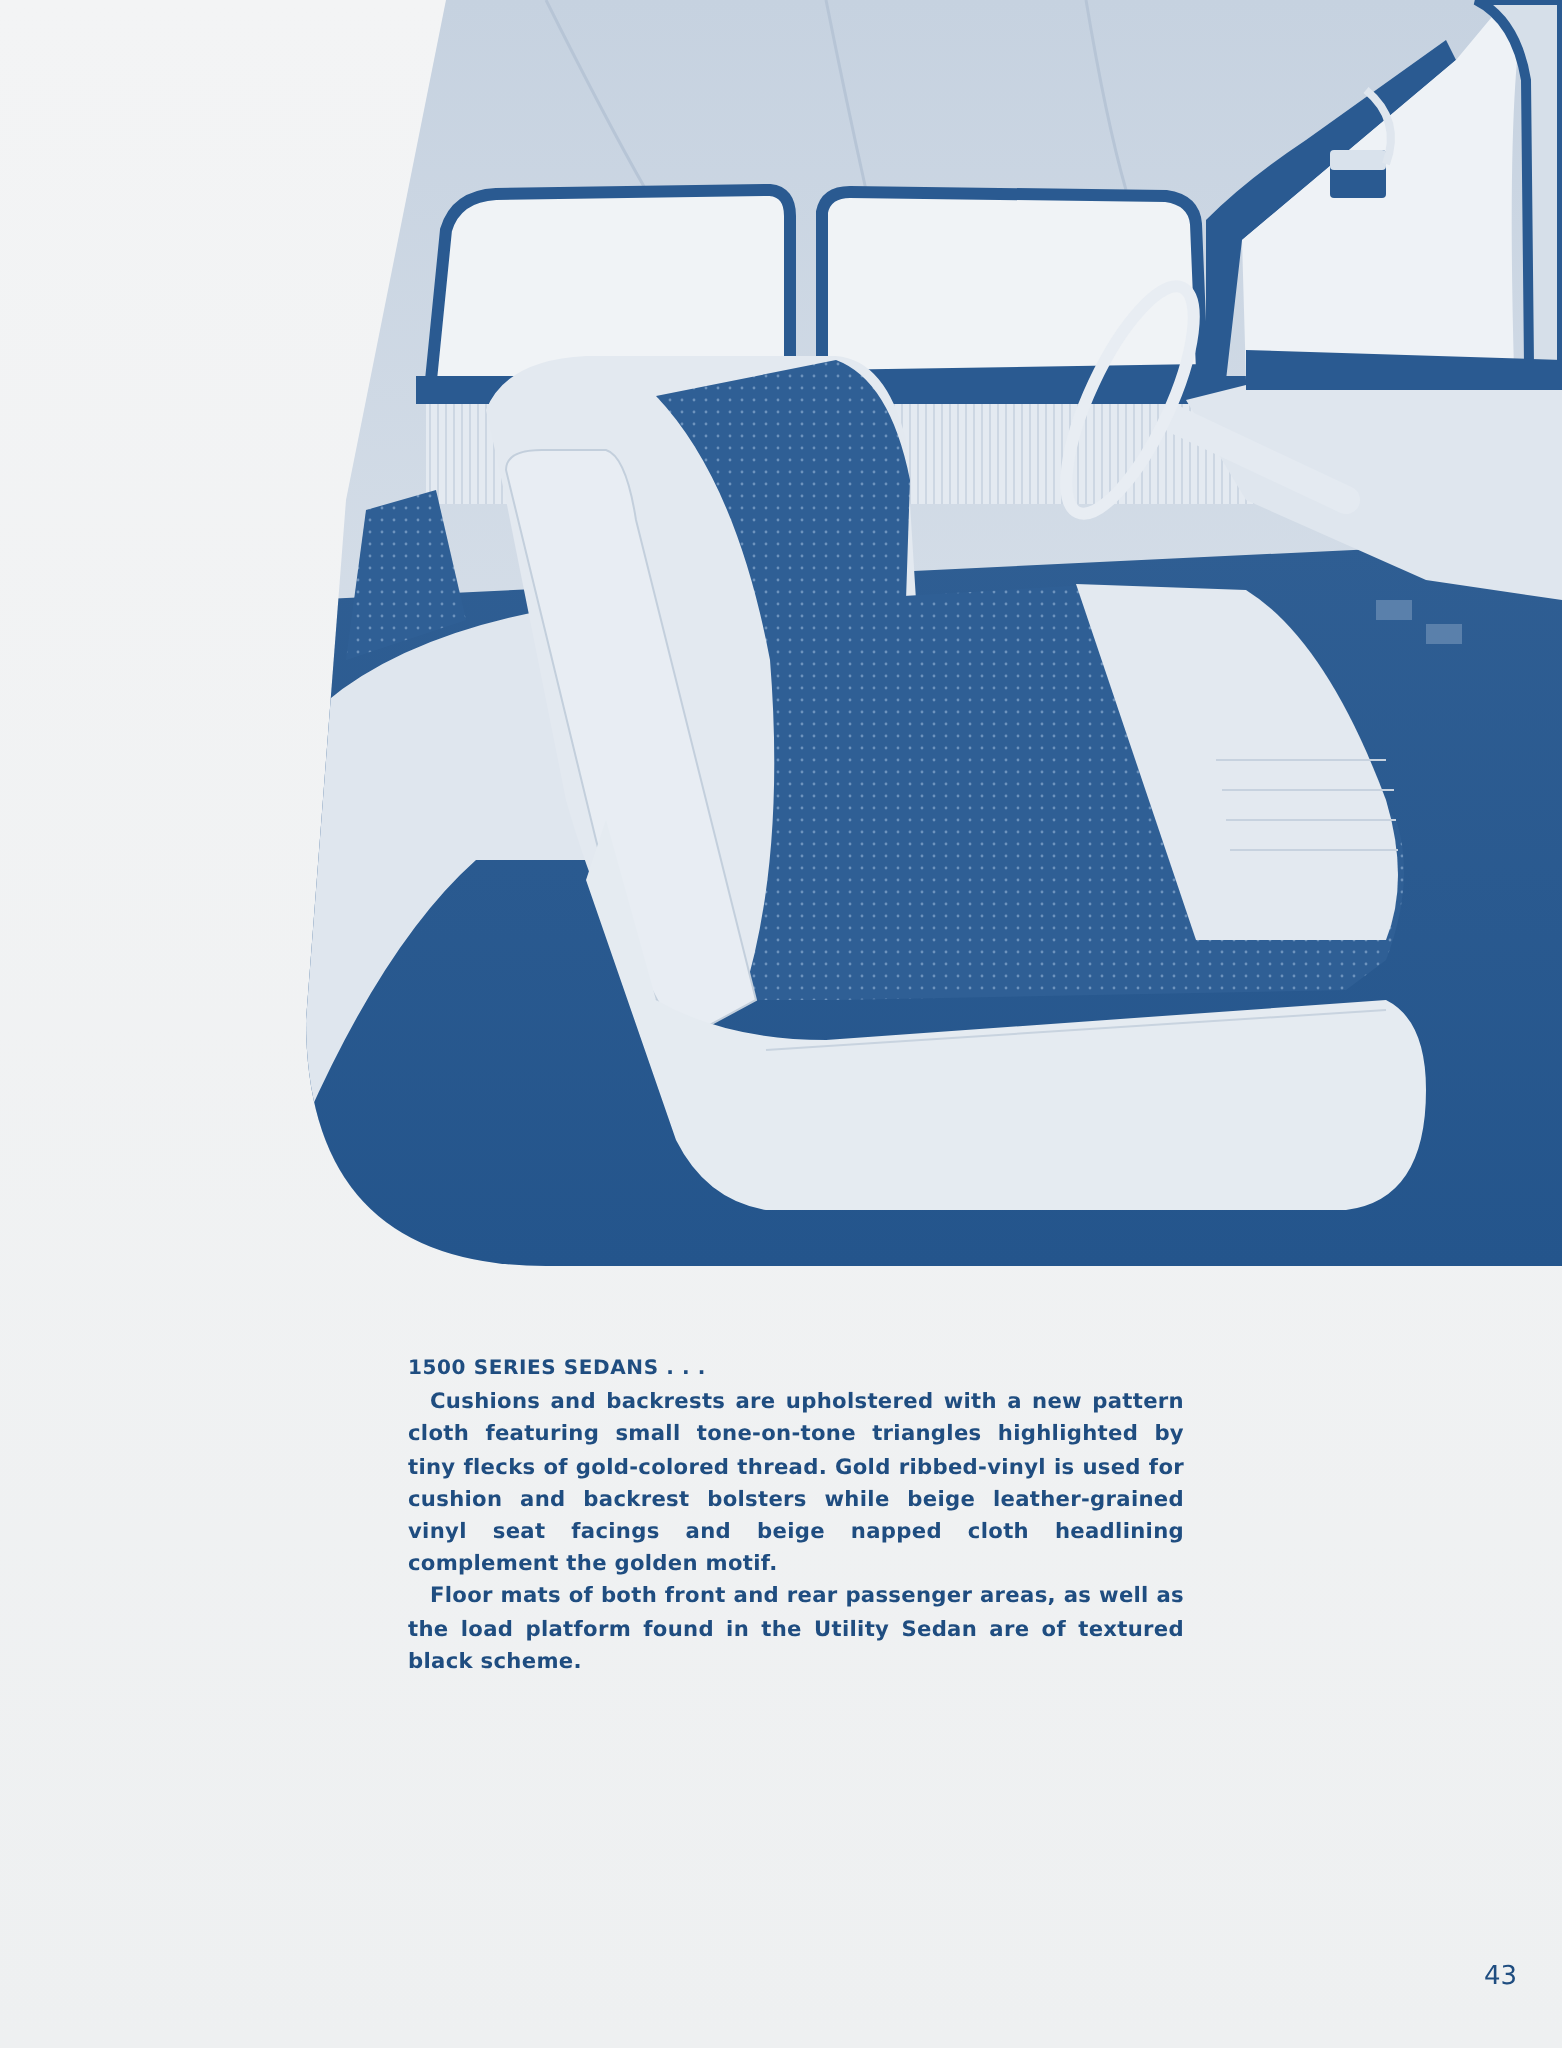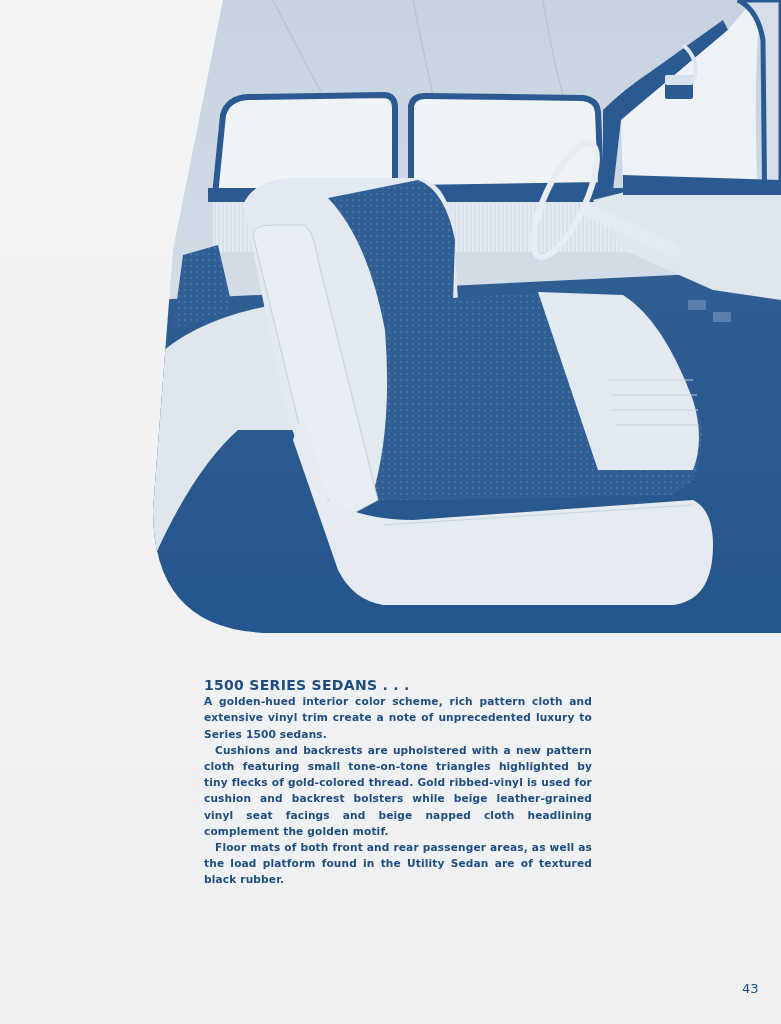--- a/index.html
+++ b/index.html
@@ -12,21 +12,21 @@
     .page { position: absolute; inset: 0; background: linear-gradient(180deg, #f3f4f5 0%, #eef0f1 100%); }
     .photo {
       position: absolute; left: 153px; top: 0; width: 628px; height: 633px;
     }
     .photo svg { display: block; width: 100%; height: 100%; }
     .copy {
       position: absolute; left: 204px; top: 677px; width: 388px;
       color: #1f4d80; font-weight: bold; font-size: 10.6px; line-height: 16.2px;
       letter-spacing: 0.15px;
     }
-    .copy .heading { font-size: 14px; letter-spacing: 0.3px; margin: 0; }
+    .copy .heading { font-size: 10px; letter-spacing: 0.3px; margin: 0; }
     .copy p { margin: 0; text-align: justify; text-align-last: left; }
     .copy p.indent { text-indent: 11px; }
     .page-number {
       position: absolute; left: 742px; top: 981px;
       color: #1f4d80; font-weight: normal; font-size: 13px;
     }
   </style>
 </head>
 <body>
 
@@ -97,19 +97,18 @@
         <path d="M455 380 L540 380 M458 395 L544 395 M460 410 L545 410 M462 425 L546 425" stroke="#c7d2df" stroke-width="1"></path>
 
         <path d="M150 410 L175 500 Q210 520 260 520 L540 500 Q560 510 560 545 Q560 600 520 605 L230 605 Q200 600 185 570 L140 440 Z" fill="#e5ebf1"></path>
         <path d="M230 525 L540 505" stroke="#c8d3df" stroke-width="1"></path>
       </g>
     </svg>
   </div>
 
   <div class="copy">
     <p class="heading">1500 SERIES SEDANS . . .</p>
-    <p>A golden-hued interior color scheme, rich pattern cloth and extensive vinyl trim create a note of unprecedented luxury to Series 1500 sedans.</p>
     <p class="indent">Cushions and backrests are upholstered with a new pattern cloth featuring small tone-on-tone triangles highlighted by tiny flecks of gold-colored thread. Gold ribbed-vinyl is used for cushion and backrest bolsters while beige leather-grained vinyl seat facings and beige napped cloth headlining complement the golden motif.</p>
-    <p class="indent">Floor mats of both front and rear passenger areas, as well as the load platform found in the Utility Sedan are of textured black rubber.</p>
+    <p class="indent">Floor mats of both front and rear passenger areas, as well as the load platform found in the Utility Sedan are of textured black scheme.</p>
   </div>
 
   <div class="page-number">43</div>
 </div>
 
 </body></html>

